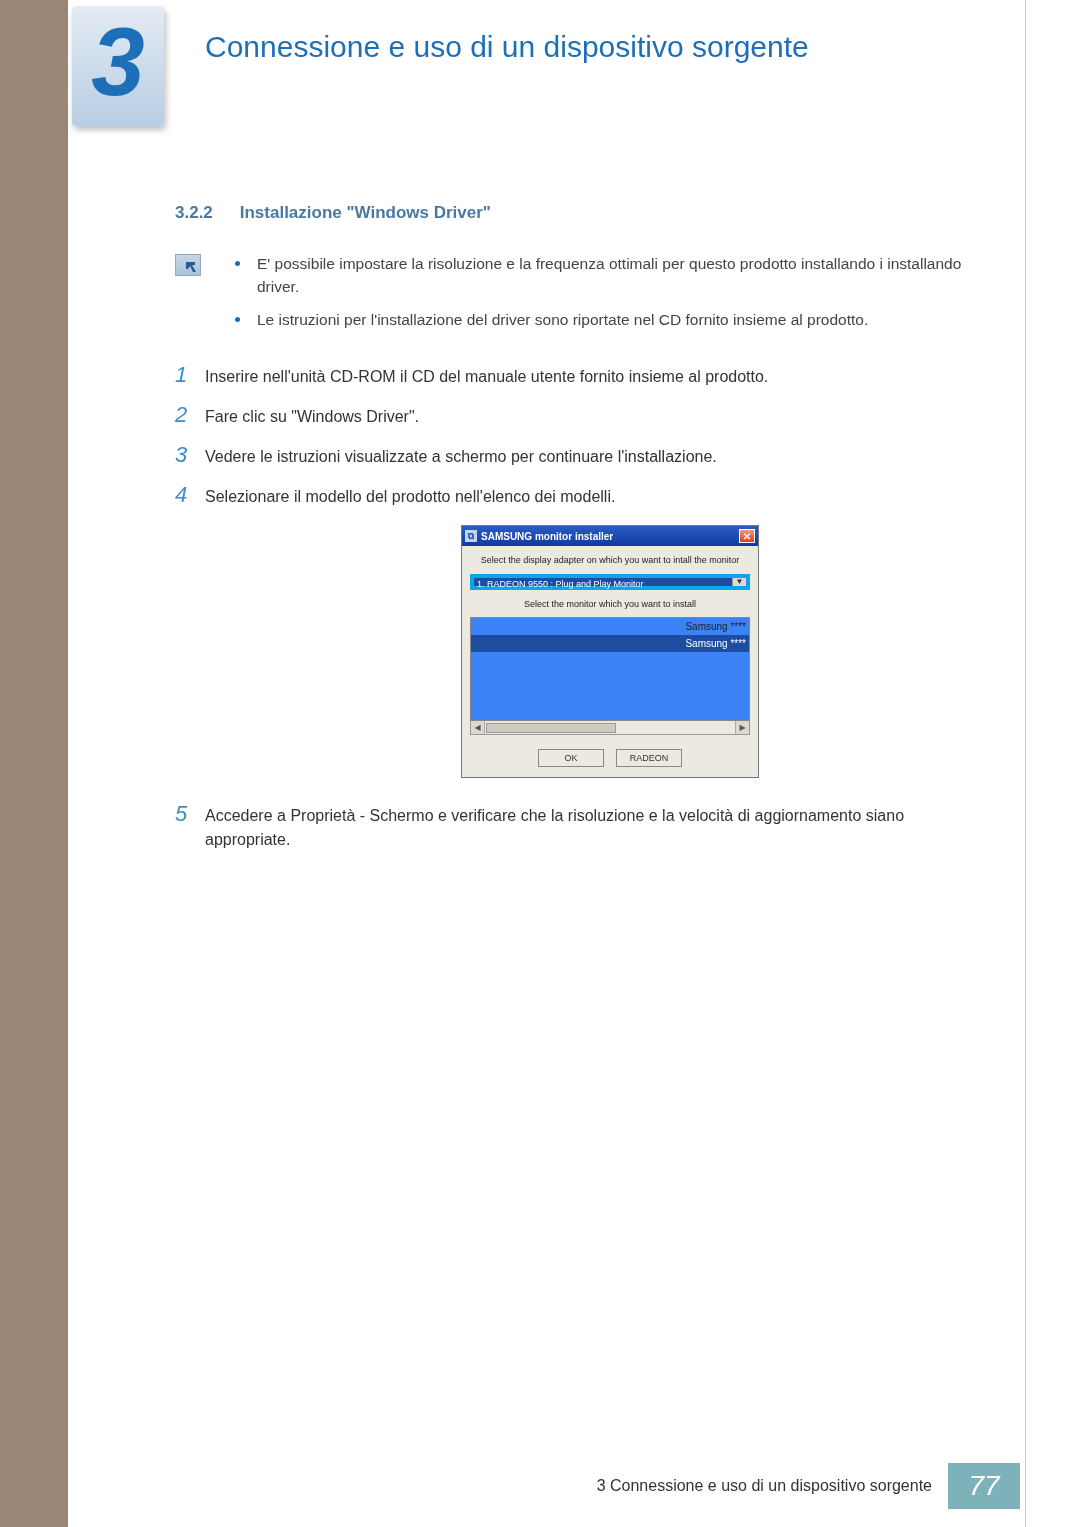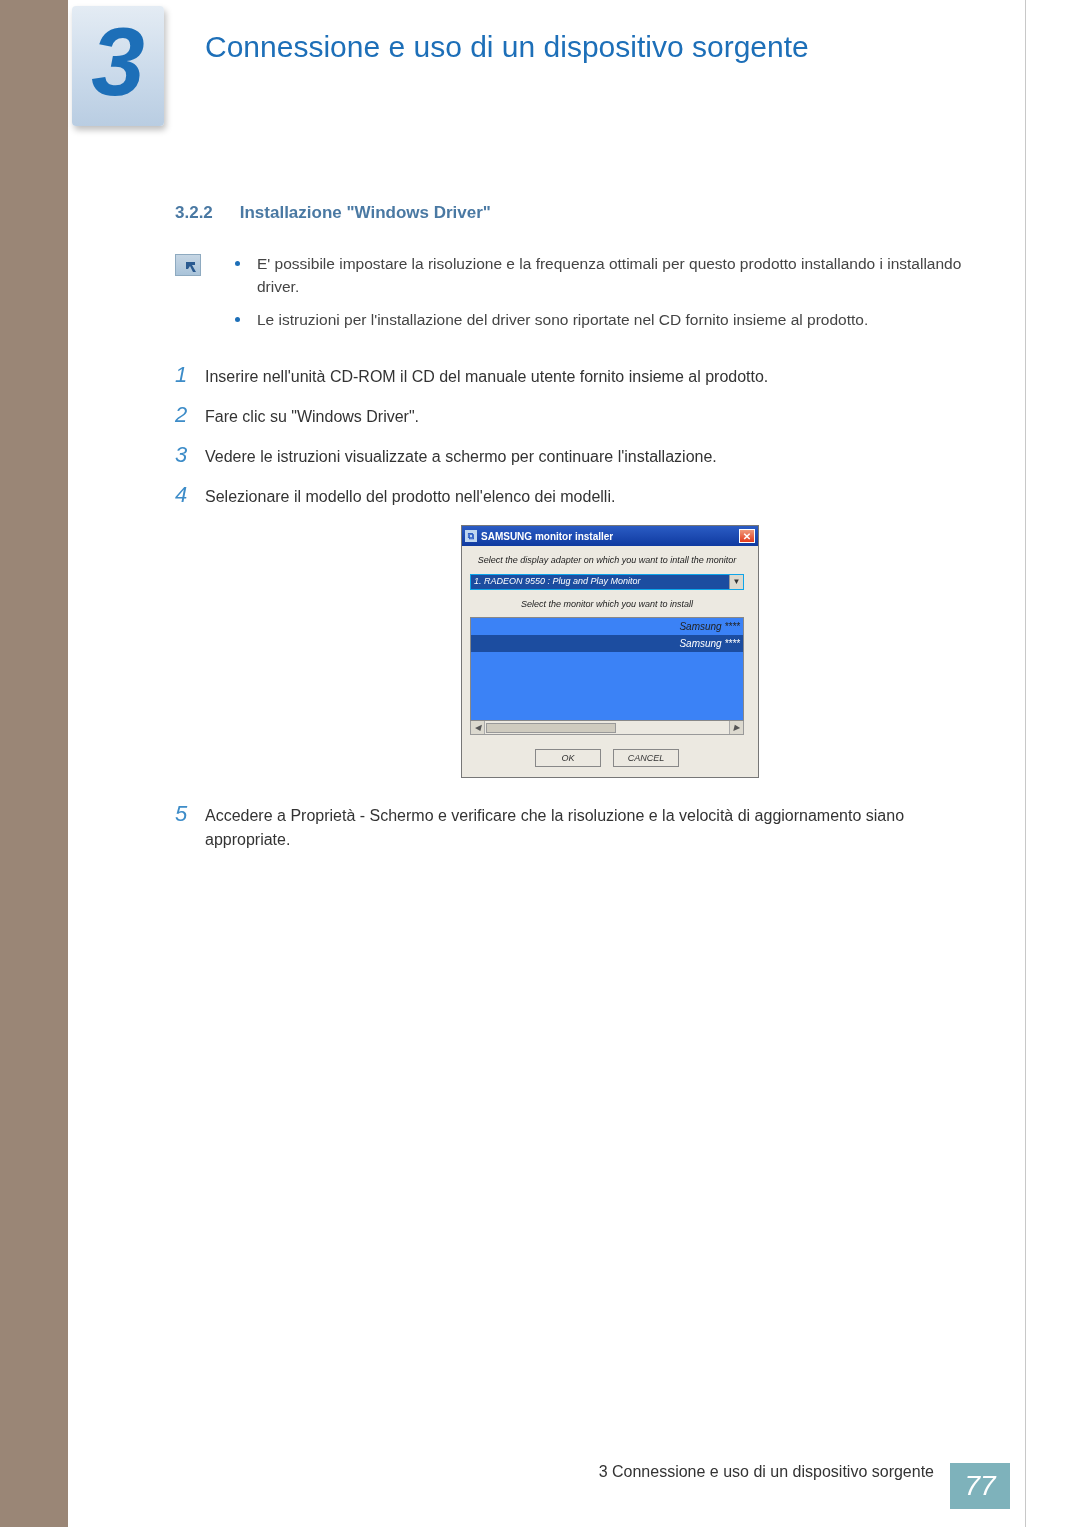--- a/index.html
+++ b/index.html
@@ -155,30 +155,30 @@
       width: 16px; height: 14px;
       background: linear-gradient(180deg, #f09a7a, #e33a1c);
       border: 1px solid #fff;
       color: #fff;
       font-size: 10px;
       display: flex;
       align-items: center;
       justify-content: center;
       font-weight: bold;
     }
-    .dialog-body { padding: 8px 14px 10px 8px; font-style: italic; }
+    .dialog-body { padding: 8px 8px 10px 8px; }
     .dialog-label {
       text-align: center;
       font-size: 9px;
       color: #222;
       margin-bottom: 6px;
     }
     .dialog-select {
       display: flex;
-      border: 1px solid #0ea5e9;
+      border: 4px solid #0ea5e9;
       height: 16px;
       background: #1c4da0;
       color: #fff;
       font-size: 9px;
       padding-left: 3px;
       margin-bottom: 8px;
     }
     .dialog-select-arrow {
       margin-left: auto;
       width: 14px; height: 100%;
@@ -240,28 +240,29 @@
       background: #ece9e1;
       border: 1px solid #888;
       font-size: 9px;
       display: flex;
       align-items: center;
       justify-content: center;
     }
     .footer {
       position: absolute;
       bottom: 18px;
-      right: 70px;
-      display: flex;
+      right: 60px;
+      display: flex;
+      align-items: center;
       font-size: 16px;
       color: #555;
     }
     .footer-text { color: #333; }
     .page-num-box {
-      width: 60px; height: 46px;
+      width: 72px; height: 46px;
       background: #7eb2bb;
       color: #fff;
       display: flex;
       align-items: center;
       justify-content: center;
       font-size: 28px;
       font-style: italic;
       font-weight: 500;
       margin-left: 16px;
     }
@@ -341,21 +342,21 @@
                 <div class="item">Samsung ****</div>
                 <div class="item selected">Samsung ****</div>
               </div>
               <div class="dialog-scroll">
                 <div class="sbtn left">◀</div>
                 <div class="thumb"></div>
                 <div class="sbtn right">▶</div>
               </div>
               <div class="dialog-buttons">
                 <div class="dlg-btn">OK</div>
-                <div class="dlg-btn">CANCEL</div>
+                <div class="dlg-btn">RADEON</div>
               </div>
             </div>
           </div>
         </div>
       </span>
     </li>
     <li>
       <span class="step-num">5</span>
       <span class="step-txt">
         <span>Accedere a Proprietà - Schermo e verificare che la risoluzione e la velocità di aggiornamento siano appropriate.</span>

